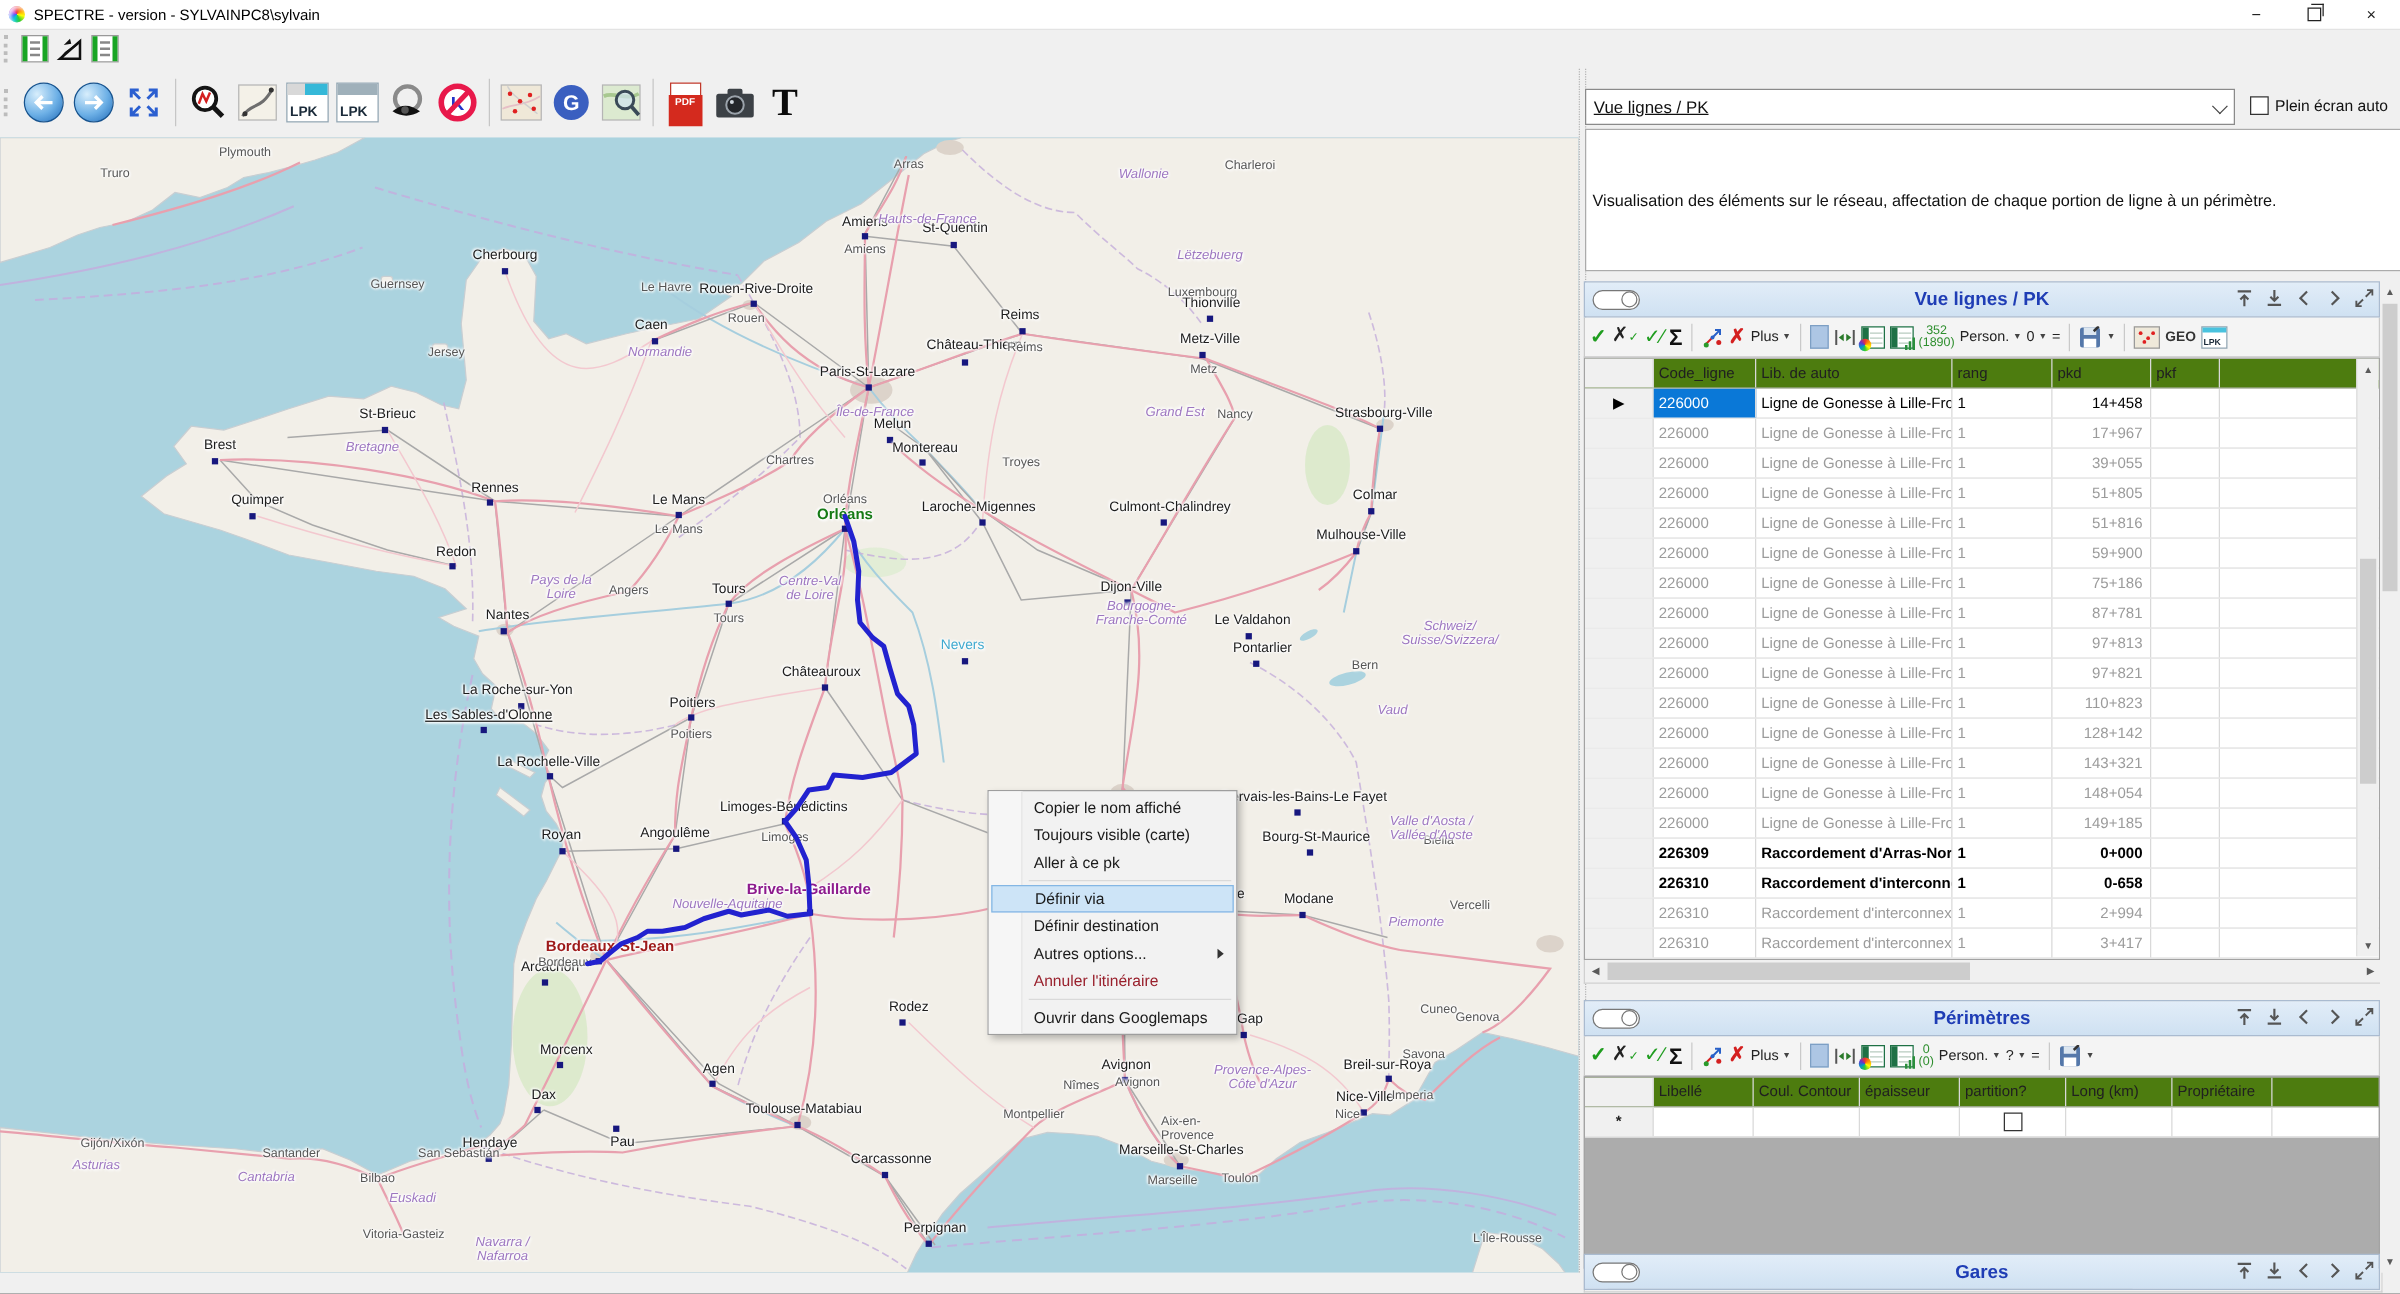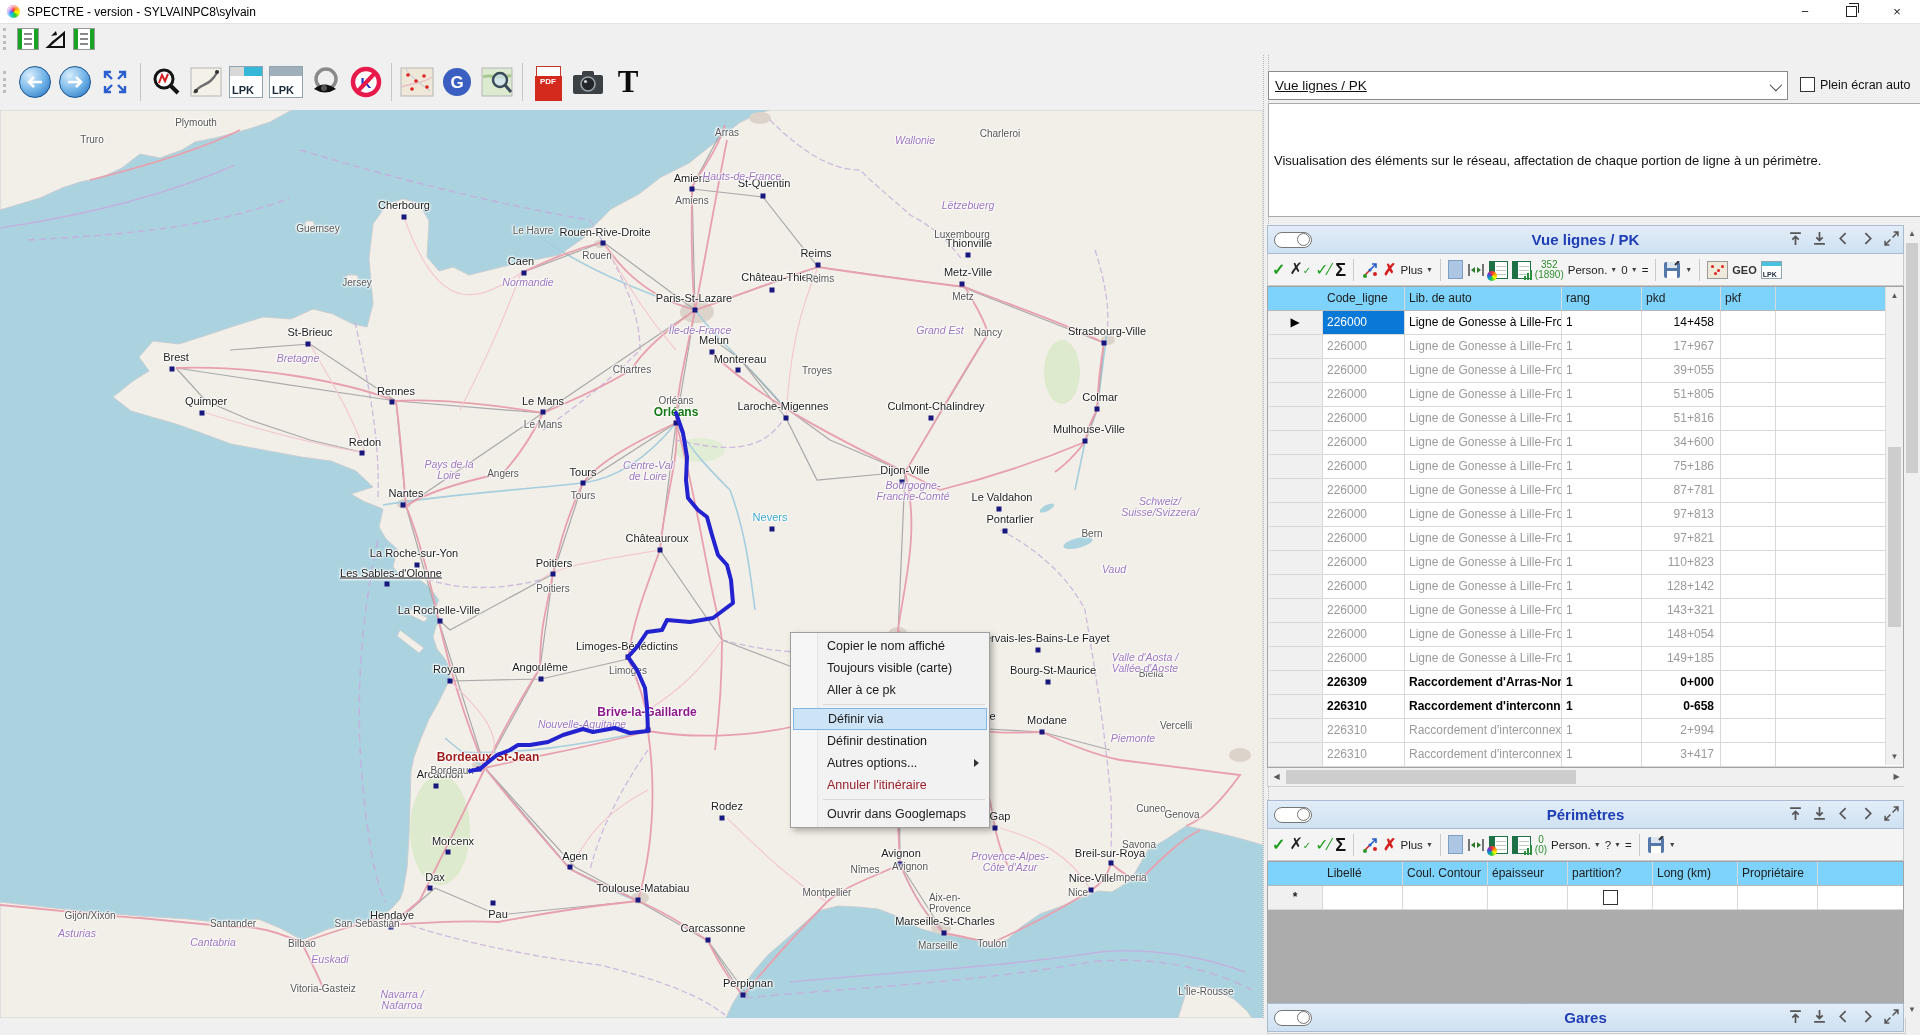--- a/index.html
+++ b/index.html
@@ -88,21 +88,21 @@
   .xls .bars b{width:2px;background:#2a8f3c;display:block;}
   .mapdots{width:19px;height:16px;background:#efe9da;border:1px solid #9a9a9a;position:relative;}
   .mapdots b{position:absolute;width:3px;height:3px;border-radius:50%;background:#e02020;}
   .lpksm{width:19px;height:16px;background:#fff;border:1px solid #8fa3b0;position:relative;}
   .lpksm:before{content:"";position:absolute;left:0;top:0;right:0;height:4px;background:#49c2de;}
   .lpksm span{position:absolute;left:1px;bottom:0;font-size:7px;font-weight:bold;color:#1b2b3a;}
   .geotxt{font-size:11px;font-weight:bold;color:#333;}
   
   .grid{background:#fff;border:1px solid #a3a3a3;position:relative;overflow:hidden;}
   .grow{display:flex;height:24px;box-sizing:border-box;border-bottom:1px solid #d9d9d9;background:#fff;}
-  .grow.hdr{background:#7dd3fc;border-bottom:1px solid #b7b7b7;align-items:flex-end;}
+  .grow.hdr{background:#4d7c0f;border-bottom:1px solid #b7b7b7;}
   .gc{box-sizing:border-box;border-right:1px solid #d9d9d9;font-size:12px;line-height:23px;padding:0 4px;
       overflow:hidden;white-space:nowrap;color:#9b9b9b;}
   .grow.hdr .gc{color:#202020;}
   .gc.sel{background:#f0f0f0;color:#333;text-align:center;padding:0;}
   .gc.num{text-align:right;padding-right:6px;}
   .grow.boldrow .gc{color:#000;font-weight:bold;}
   .grow.current .gc{color:#000;}
   .grow.current .gc.codecell{background:#0a78d7;color:#fff;}
   .c0{width:55px;} .c1{width:82px;} .c2{width:157px;} .c3{width:80px;} .c4{width:79px;} .c5{width:55px;} .cf{flex:1;border-right:none;}
   .p0{width:55px;} .p1{width:80px;} .p2{width:85px;} .p3{width:80px;} .p4{width:85px;} .p5{width:85px;} .p6{width:80px;} .pf{flex:1;border-right:none;}
@@ -785,21 +785,21 @@
             <div class="gc c3">1</div>
             <div class="gc c4 num">51+816</div>
             <div class="gc c5"></div>
             <div class="gc cf"></div>
           </div>
           <div class="grow">
             <div class="gc sel c0"></div>
             <div class="gc c1">226000</div>
             <div class="gc c2">Ligne de Gonesse à Lille-Frontière (LG</div>
             <div class="gc c3">1</div>
-            <div class="gc c4 num">34+600</div>
+            <div class="gc c4 num">59+900</div>
             <div class="gc c5"></div>
             <div class="gc cf"></div>
           </div>
           <div class="grow">
             <div class="gc sel c0"></div>
             <div class="gc c1">226000</div>
             <div class="gc c2">Ligne de Gonesse à Lille-Frontière (LG</div>
             <div class="gc c3">1</div>
             <div class="gc c4 num">75+186</div>
             <div class="gc c5"></div>

